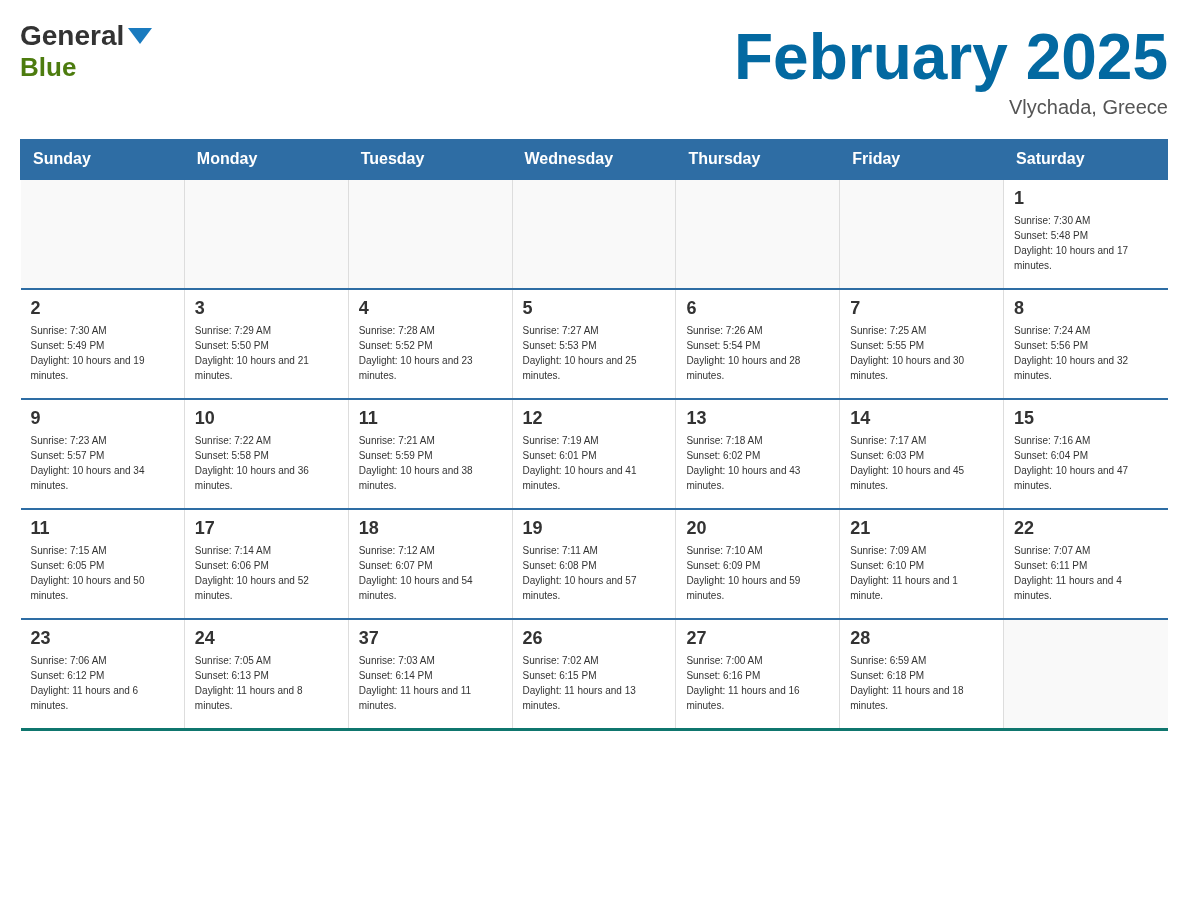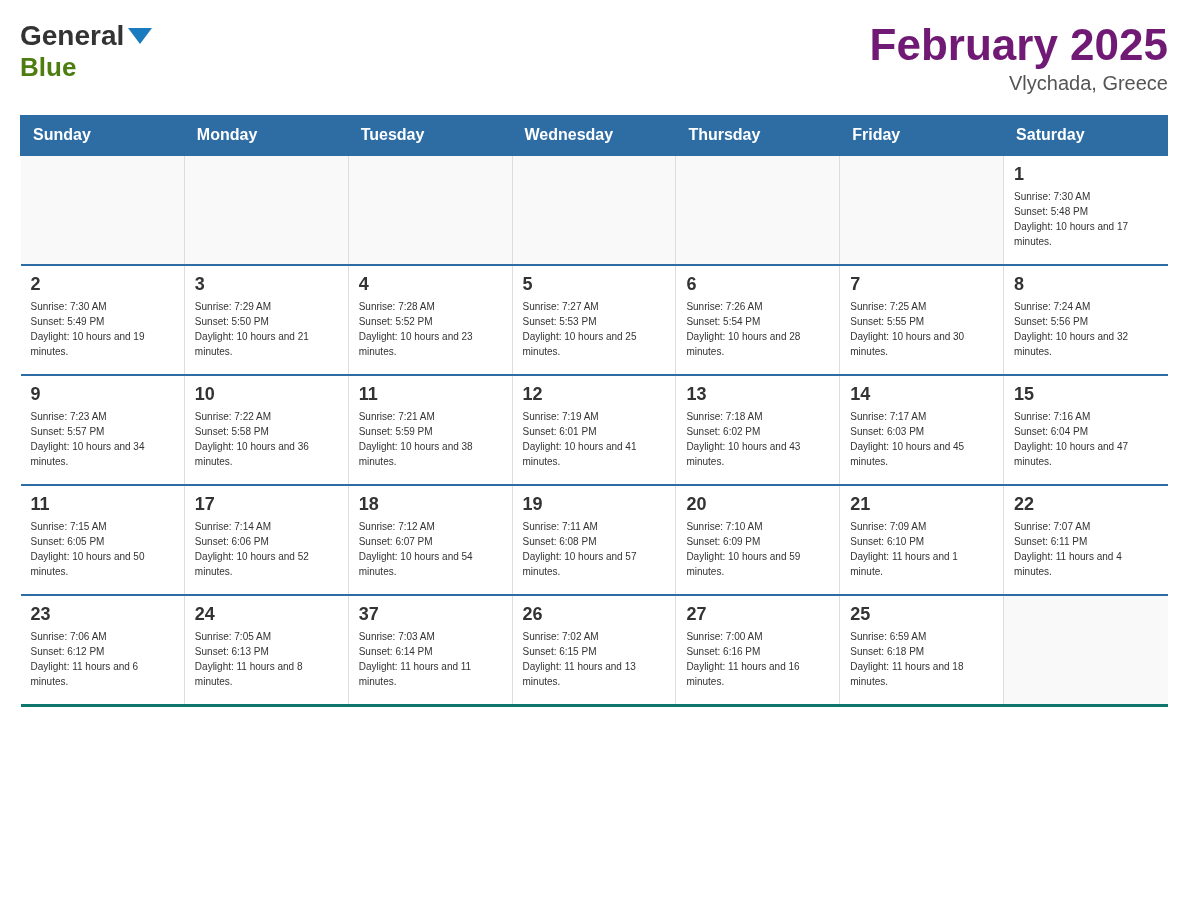--- a/index.html
+++ b/index.html
@@ -36,23 +36,23 @@
       flex-direction: column;
     }
     .logo-row1 {
       display: flex;
       align-items: center;
     }
     .title-section {
       text-align: right;
     }
     .month-title {
-      font-size: 44px;
-      font-weight: bold;
-      color: #701a75;
+      font-size: 64px;
+      font-weight: bold;
+      color: #0369a1;
     }
     .location {
       font-size: 20px;
       color: #555;
       margin-top: 2px;
     }
     table {
       width: 100%;
       border-collapse: collapse;
     }
@@ -258,19 +258,19 @@
         </td>
         <td>
           <span class="day-num">26</span>
           <div class="day-info">Sunrise: 7:02 AM<br>Sunset: 6:15 PM<br>Daylight: 11 hours and 13 minutes.</div>
         </td>
         <td>
           <span class="day-num">27</span>
           <div class="day-info">Sunrise: 7:00 AM<br>Sunset: 6:16 PM<br>Daylight: 11 hours and 16 minutes.</div>
         </td>
         <td>
-          <span class="day-num">25</span>
+          <span class="day-num">28</span>
           <div class="day-info">Sunrise: 6:59 AM<br>Sunset: 6:18 PM<br>Daylight: 11 hours and 18 minutes.</div>
         </td>
         <td class="empty-cell"></td>
       </tr>
     </tbody>
 </table>
 
 </body></html>

